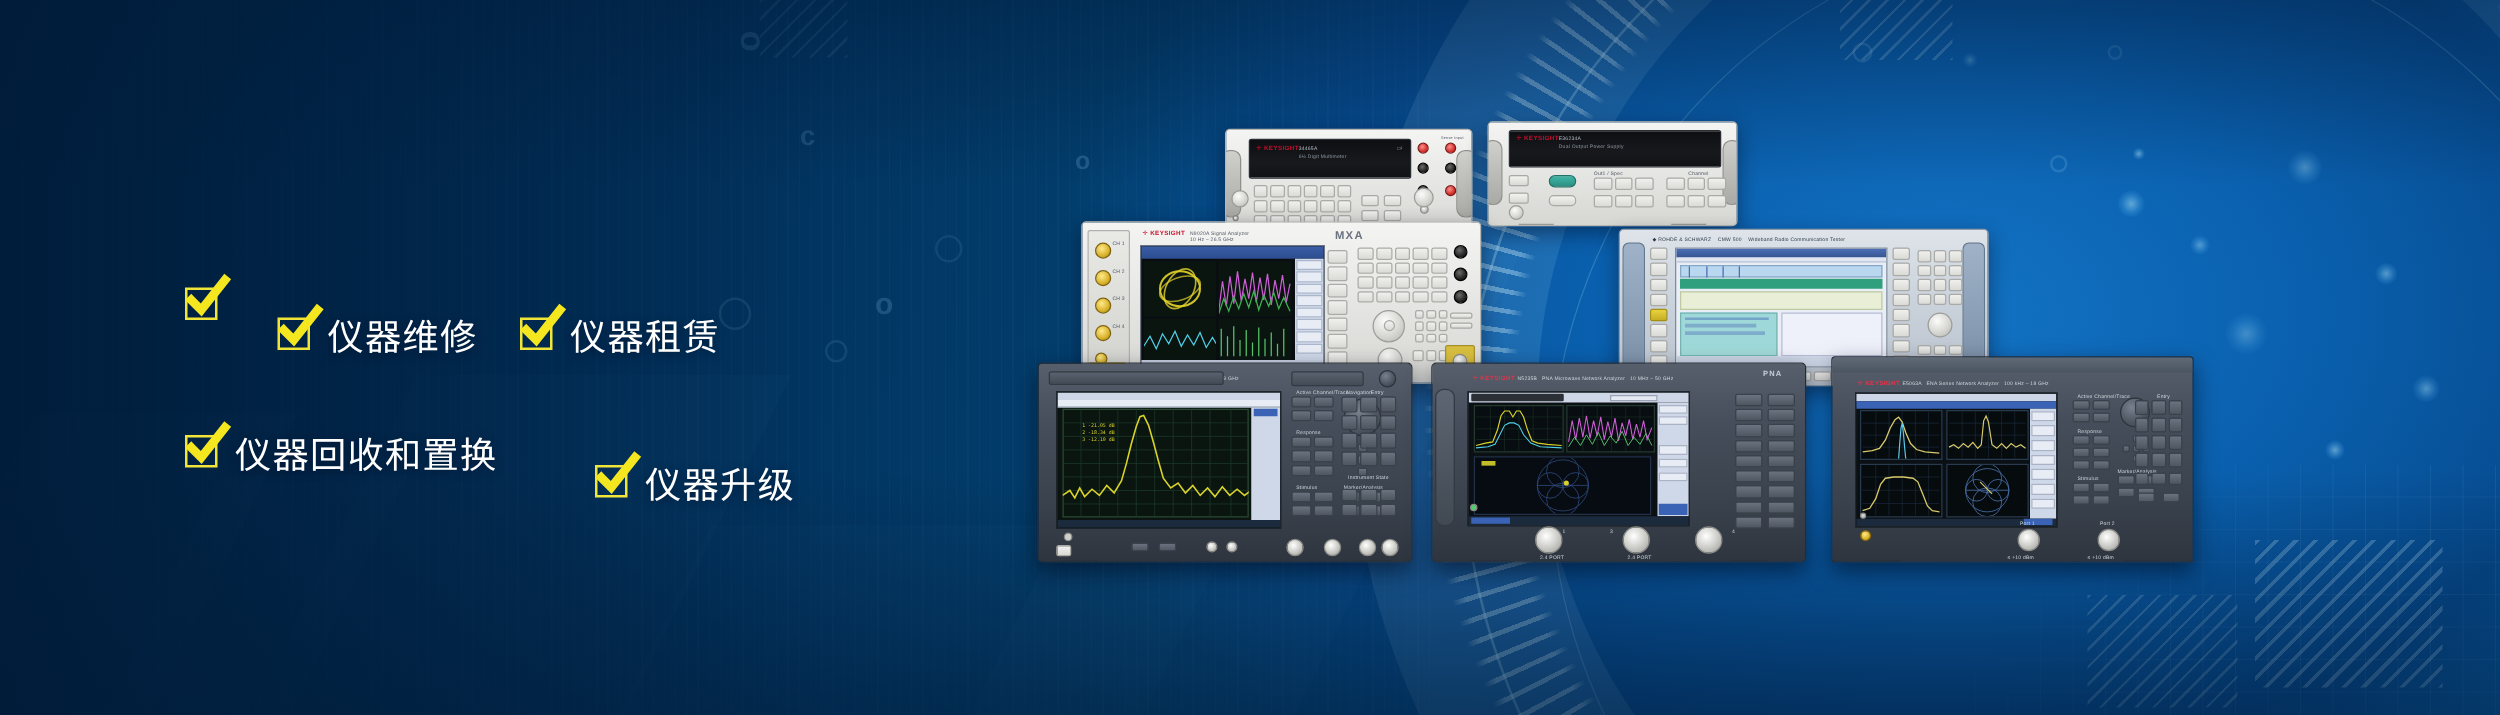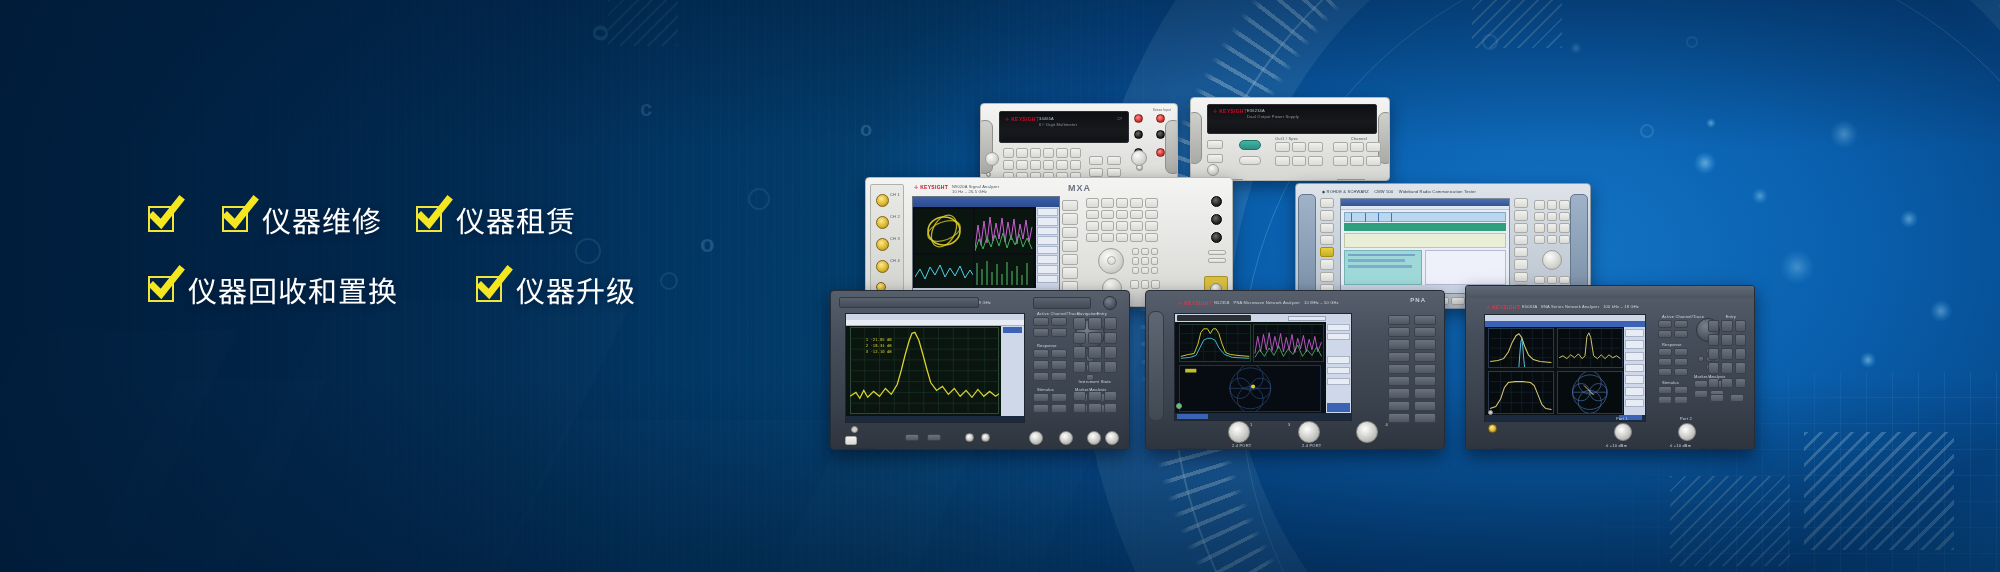--- a/index.html
+++ b/index.html
@@ -97,21 +97,21 @@
   .headline{
     font-size:40px;font-weight:700;color:#ffffff;letter-spacing:2px;white-space:nowrap;
     text-shadow:0 2px 10px rgba(0,18,44,.75), 0 0 1px rgba(0,0,0,.9);
     line-height:1.1;
     -webkit-text-stroke:.9px rgba(255,255,255,.55);
   }
   .feature-rows{margin-top:26px;}
   .frow{display:flex;align-items:center;white-space:nowrap;}
   .frow + .frow{margin-top:28px;}
   .fitem{display:flex;align-items:center;}
-  .fitem + .fitem{margin-left:34px;}
+  .fitem + .fitem{margin-left:34px;margin-top:48px;}
   .cbox{
     position:relative;width:26px;height:26px;border:2px solid #f2e53a;
     flex:0 0 26px;margin-right:14px;
   }
   .cbox svg{position:absolute;left:-1px;top:-11px;width:34px;height:34px;overflow:visible;}
   .flabel{
     font-size:29px;color:#ffffff;letter-spacing:1px;font-weight:400;
     text-shadow:0 2px 7px rgba(0,18,44,.70);
   }
 
@@ -323,21 +323,21 @@
         <div class="kpad" style="right:8px;top:58px;width:48px;height:10px;grid-template-columns:repeat(3,1fr);">
             <span></span>
             <span class="blu"></span>
             <span></span>
           </div>
         <div class="feet" style="left:24px;bottom:-4px;width:28px;"></div>
         <div class="feet" style="right:24px;bottom:-4px;width:28px;"></div>
       </div>
     </div>
 
-    <div class="inst" style="left:-170px;top:82px;width:368px;height:130px;">
+    <div class="inst" style="left:-170px;top:82px;width:320px;height:130px;">
       <div class="case grey">
 
         <div class="strip" style="left:4px;top:6px;width:34px;bottom:6px;"></div>
         <div class="port ylw" style="left:10px;top:16px;width:13px;height:13px;"></div>
         <div class="port ylw" style="left:10px;top:38px;width:13px;height:13px;"></div>
         <div class="port ylw" style="left:10px;top:60px;width:13px;height:13px;"></div>
         <div class="port ylw" style="left:10px;top:82px;width:13px;height:13px;"></div>
         <div class="port ylw" style="left:10px;top:104px;width:10px;height:10px;"></div>
         <div class="model" style="left:24px;top:14px;">CH 1</div>
         <div class="model" style="left:24px;top:36px;">CH 2</div>

